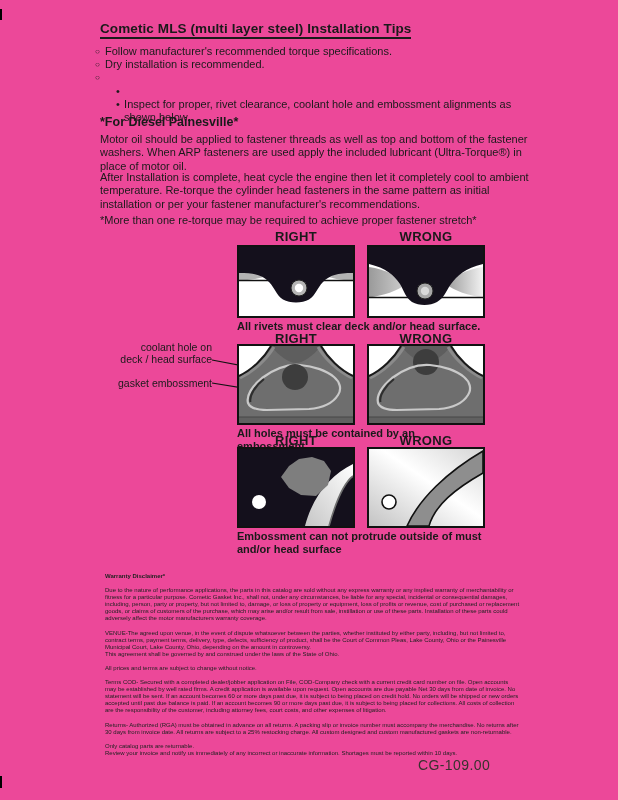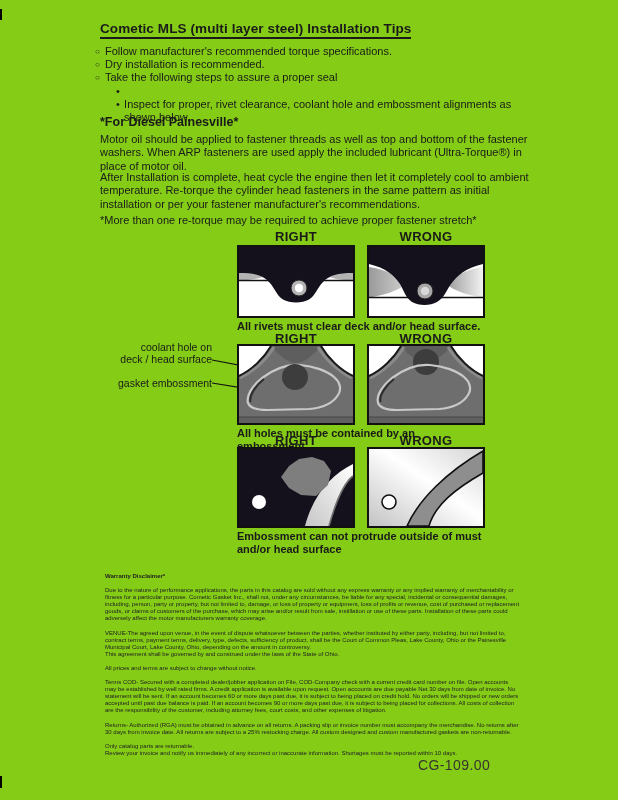--- a/index.html
+++ b/index.html
@@ -1,16 +1,16 @@
 <!DOCTYPE html>
 <html><head>
 <meta charset="utf-8">
 <style>
   html,body{margin:0;padding:0;background:#ffffff;}
-  .page{position:relative;width:618px;height:800px;background:#84cc16;overflow:hidden;
+  .page{position:relative;width:618px;height:800px;background:#ec4899;overflow:hidden;
         font-family:"Liberation Sans",sans-serif;color:#1a1a1a;}
   .tick{position:absolute;left:0;width:2px;background:#000;}
   .title{position:absolute;left:100px;top:21px;font-size:13.5px;font-weight:bold;
          border-bottom:2px solid #1a1a1a;padding-bottom:1px;letter-spacing:0.1px;}
   .bullets{position:absolute;left:95px;top:45px;font-size:11px;line-height:13.2px;width:440px;}
   .brow{display:flex;}
   .brow .m1{width:10px;font-size:8px;line-height:13.2px;}
   .sub{padding-left:21px;}
   .sub .m2{width:9px;font-size:11px;line-height:13px;}
   .dheading{position:absolute;left:100px;top:115px;font-size:12.5px;font-weight:bold;}
@@ -46,21 +46,20 @@
     <div class="brow">
       <span class="m1">○</span>
       <span>Follow manufacturer's recommended torque specifications.</span>
     </div>
     <div class="brow">
       <span class="m1">○</span>
       <span>Dry installation is recommended.</span>
     </div>
     <div class="brow">
       <span class="m1">○</span>
-      <span>Take the following steps to assure a proper seal</span>
     </div>
     <div class="brow sub">
       <span class="m2">•</span>
     </div>
     <div class="brow sub">
       <span class="m2">•</span>
       <span>Inspect for proper, rivet clearance, coolant hole and embossment alignments as shown below.</span>
     </div>
   </div>
 

